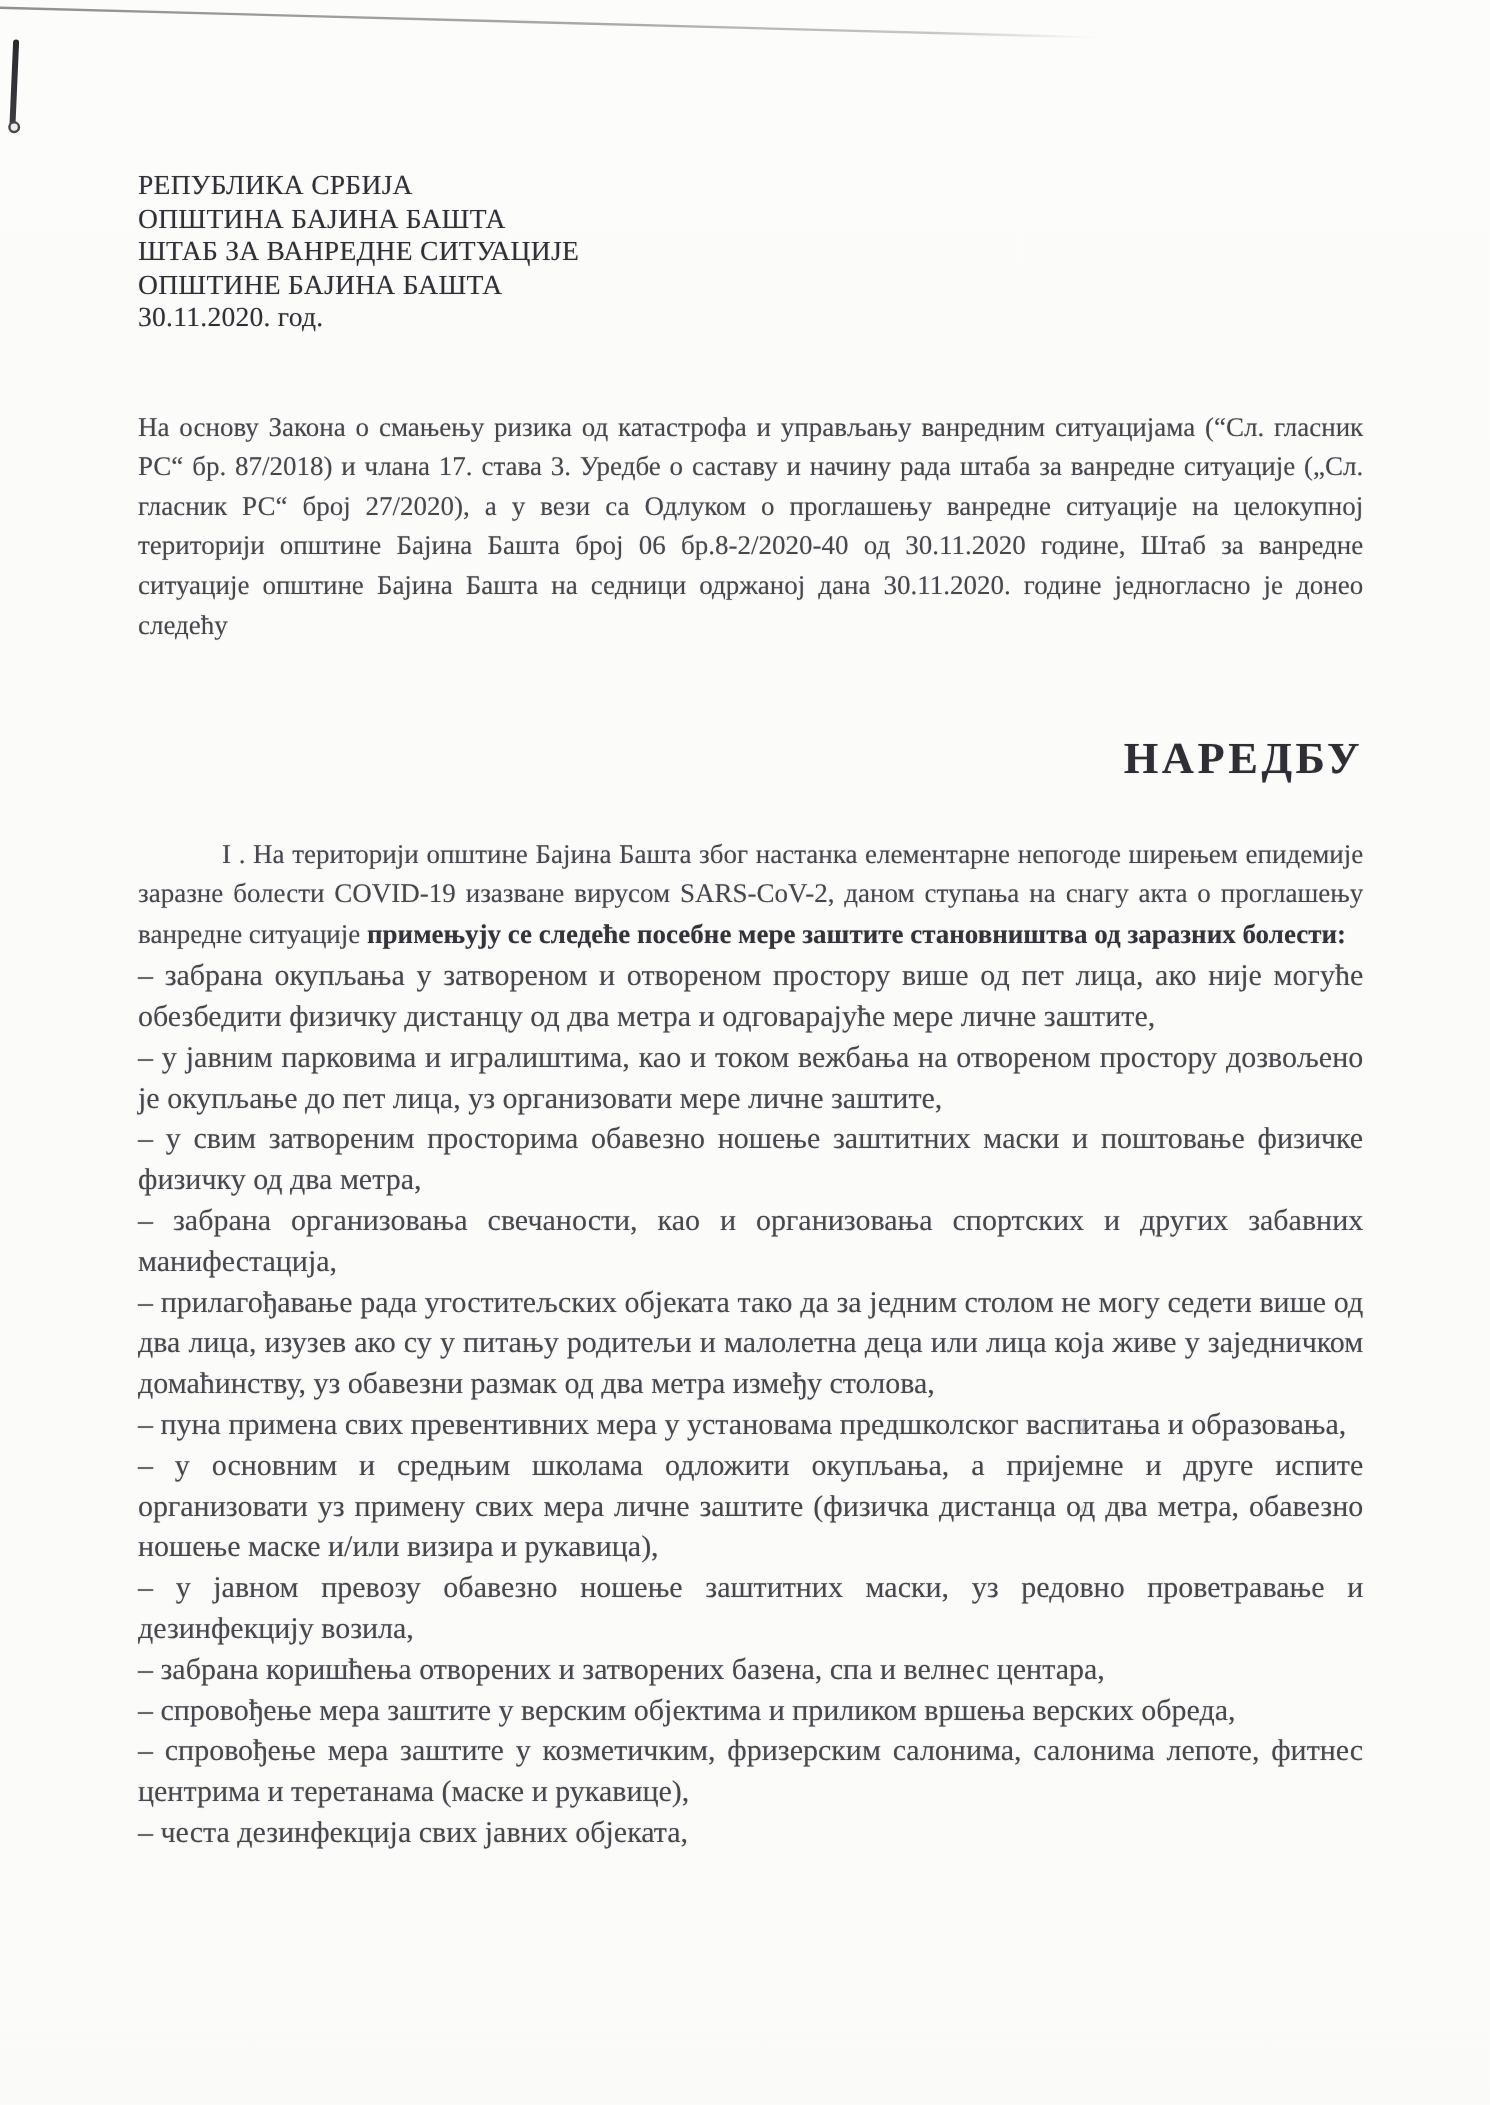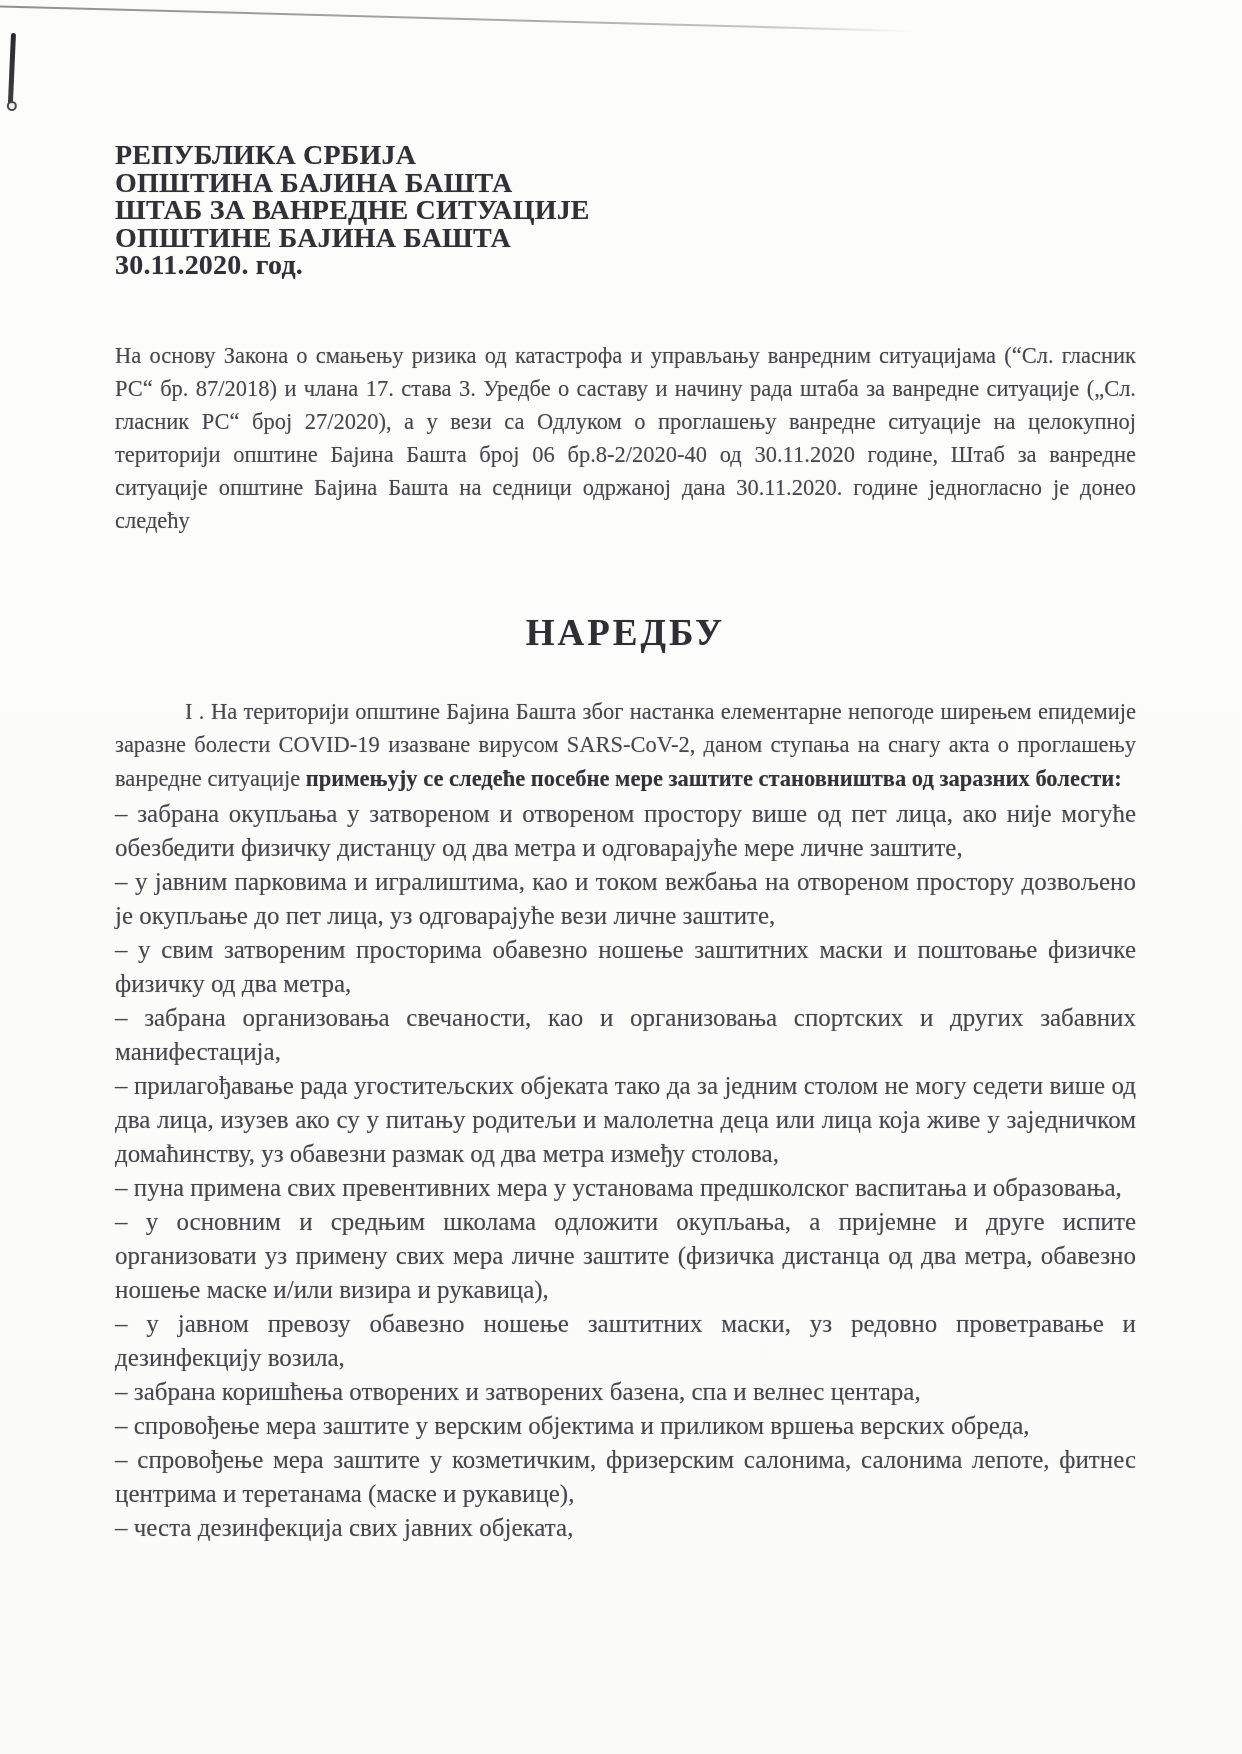--- a/index.html
+++ b/index.html
@@ -55,36 +55,36 @@
   .scan-smudge-2 {
     position: absolute;
     left: 899px; top: 1246px;
     font-size: 18px;
     color: rgba(125,125,132,0.32);
     transform: rotate(-4deg);
   }
   
   .doc-text { text-shadow: 0 0 1px rgba(70,70,78,0.35); }
   .header-block {
-    font-weight: bold;
-    font-size: 28px;
+    font-weight: normal;
+    font-size: 23px;
     line-height: 27.5px;
     color: #303036;
     letter-spacing: 0.2px;
   }
   .preamble {
     margin-top: 60px;
     font-size: 22.5px;
     line-height: 33px;
     text-align: justify;
     color: #47474d;
   }
   .doc-title {
     margin-top: 74px;
-    text-align: center;
+    text-align: right;
     font-size: 37px;
     font-weight: bold;
     letter-spacing: 3px;
     color: #2e2e34;
   }
   .section-para {
     margin-top: 41px;
     font-size: 22.5px;
     line-height: 33.5px;
     text-align: justify;
@@ -124,21 +124,21 @@
   </div>
 
   <p class="preamble doc-text">На основу Закона о смањењу ризика од катастрофа и управљању ванредним ситуацијама (“Сл. гласник РС“ бр. 87/2018) и члана 17. става 3. Уредбе о саставу и начину рада штаба за ванредне ситуације („Сл. гласник РС“ број 27/2020), а у вези са Одлуком о проглашењу ванредне ситуације на целокупној територији општине Бајина Башта број 06 бр.8-2/2020-40 од 30.11.2020 године, Штаб за ванредне ситуације општине Бајина Башта на седници одржаној дана 30.11.2020. године једногласно је донео следећу</p>
 
   <div class="doc-title doc-text">НАРЕДБУ</div>
 
   <p class="section-para doc-text"><span>I . На територији општине Бајина Башта због настанка елементарне непогоде ширењем епидемије заразне болести COVID-19 изазване вирусом SARS-CoV-2, даном ступања на снагу акта о проглашењу ванредне ситуације </span><span class="bold-run">примењују се следеће посебне мере заштите становништва од заразних болести:</span></p>
 
   <div class="measures doc-text">
     <p class="measure">– забрана окупљања у затвореном и отвореном простору више од пет лица, ако није могуће обезбедити физичку дистанцу од два метра и одговарајуће мере личне заштите,</p>
-    <p class="measure">– у јавним парковима и игралиштима, као и током вежбања на отвореном простору дозвољено је окупљање до пет лица, уз одговарајуће вези личне заштите,</p>
+    <p class="measure">– у јавним парковима и игралиштима, као и током вежбања на отвореном простору дозвољено је окупљање до пет лица, уз организовати мере личне заштите,</p>
     <p class="measure">– у свим затвореним просторима обавезно ношење заштитних маски и поштовање физичке физичку од два метра,</p>
     <p class="measure">– забрана организовања свечаности, као и организовања спортских и других забавних манифестација,</p>
     <p class="measure">– прилагођавање рада угоститељских објеката тако да за једним столом не могу седети више од два лица, изузев ако су у питању родитељи и малолетна деца или лица која живе у заједничком домаћинству, уз обавезни размак од два метра између столова,</p>
     <p class="measure">– пуна примена свих превентивних мера у установама предшколског васпитања и образовања,</p>
     <p class="measure">– у основним и средњим школама одложити окупљања, а пријемне и друге испите организовати уз примену свих мера личне заштите (физичка дистанца од два метра, обавезно ношење маске и/или визира и рукавица),</p>
     <p class="measure">– у јавном превозу обавезно ношење заштитних маски, уз редовно проветравање и дезинфекцију возила,</p>
     <p class="measure">– забрана коришћења отворених и затворених базена, спа и велнес центара,</p>
     <p class="measure">– спровођење мера заштите у верским објектима и приликом вршења верских обреда,</p>
     <p class="measure">– спровођење мера заштите у козметичким, фризерским салонима, салонима лепоте, фитнес центрима и теретанама (маске и рукавице),</p>
     <p class="measure">– честа дезинфекција свих јавних објеката,</p>

